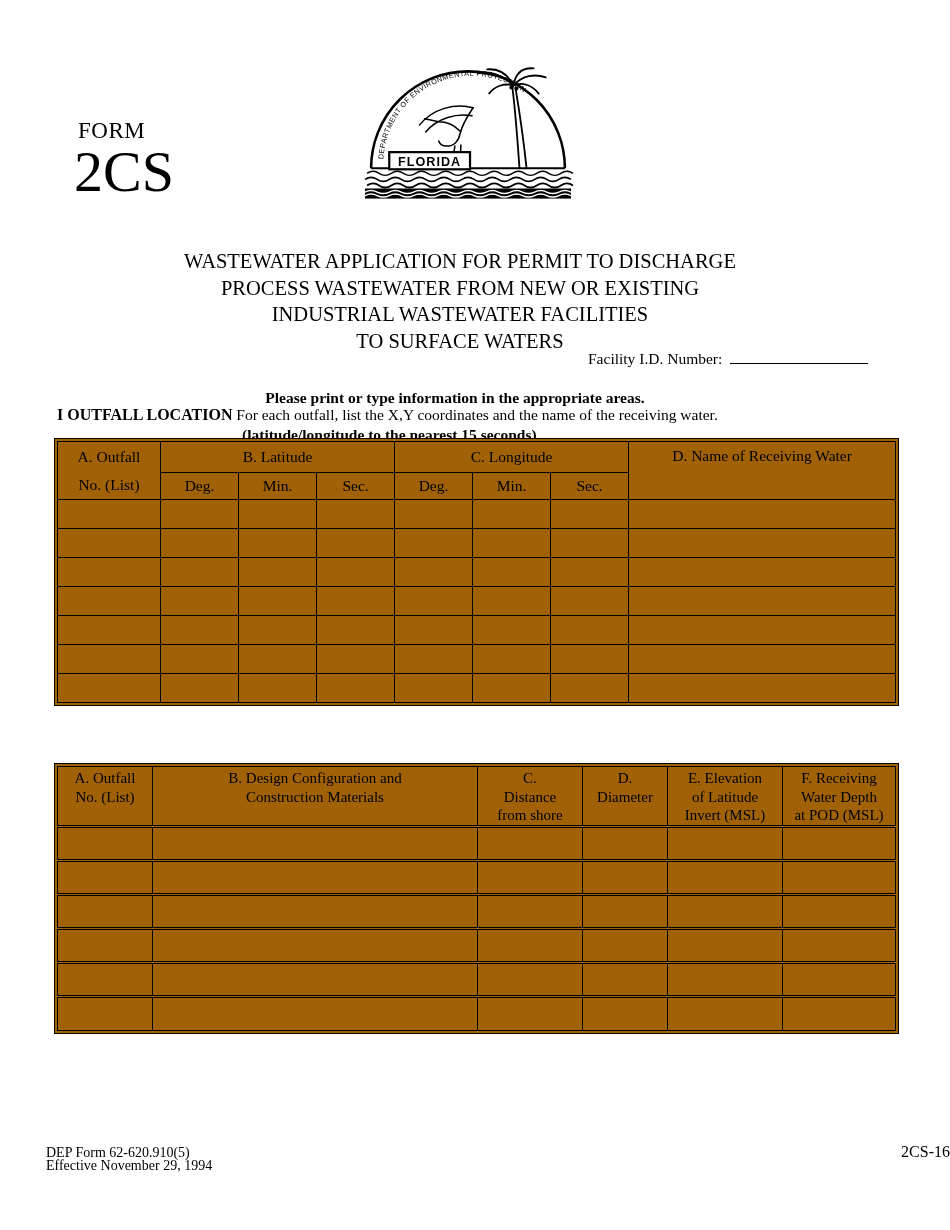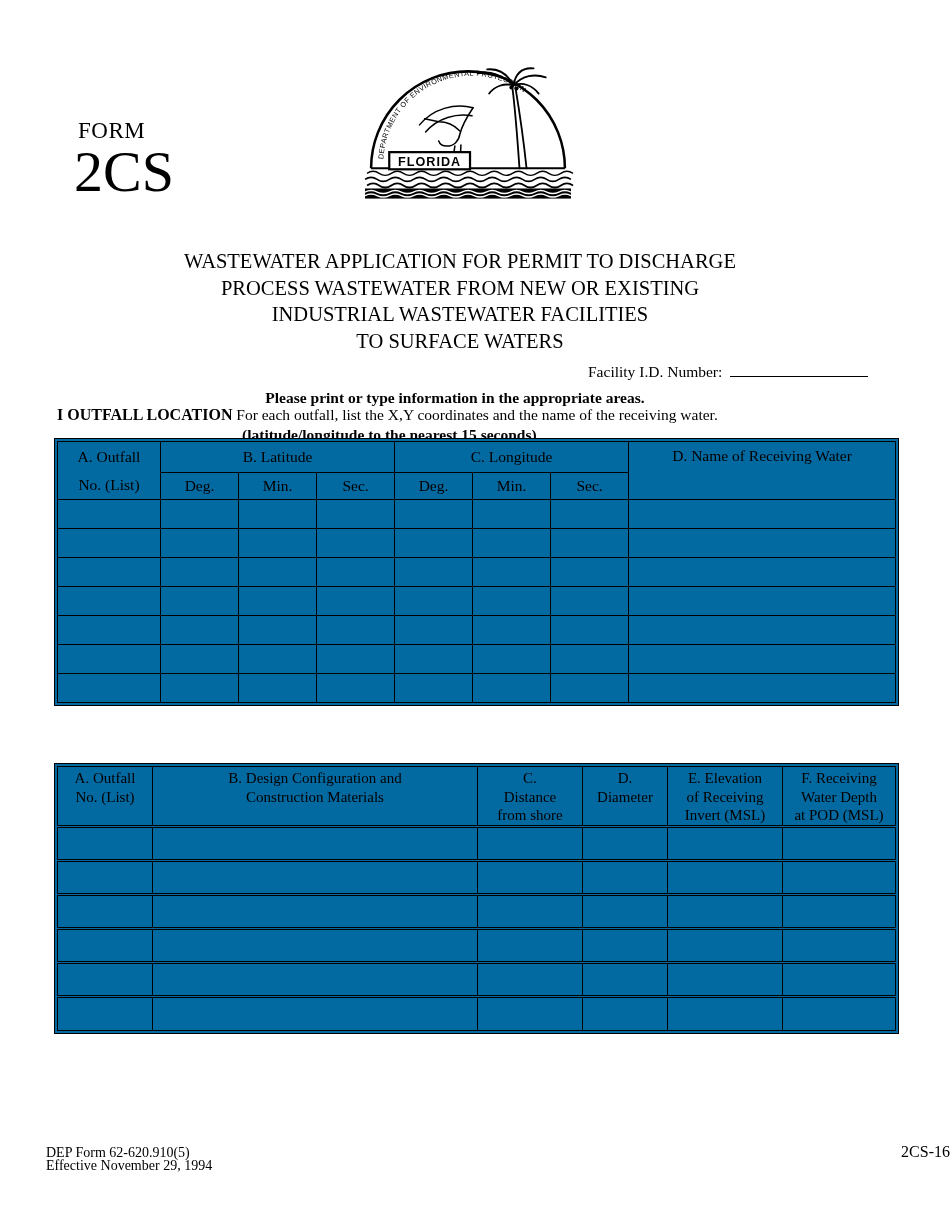--- a/index.html
+++ b/index.html
@@ -4,28 +4,28 @@
 <style>
   html, body { margin: 0; padding: 0; background: #ffffff; }
   .page {
     position: relative; width: 950px; height: 1230px; background: #fff;
     font-family: "Liberation Serif", "DejaVu Serif", serif; color: #000; overflow: hidden;
   }
   .form-label { position: absolute; left: 78px; top: 118px; font-size: 23px; letter-spacing: 0.5px; }
   .form-number { position: absolute; left: 74px; top: 142px; font-size: 58px; line-height: 1.05; }
   .logo { position: absolute; left: 362px; top: 66px; width: 212px; height: 142px; }
   .title { position: absolute; left: 0; top: 248px; width: 920px; text-align: center; font-size: 20.5px; line-height: 26.5px; }
-  .facility { position: absolute; left: 588px; top: 361px; font-size: 15.5px; }
+  .facility { position: absolute; left: 588px; top: 348px; font-size: 15.5px; }
   .facility-blank { display: inline-block; width: 138px; height: 15px; border-bottom: 1.5px solid #000; margin-left: 8px; }
   .print-note { position: absolute; left: 0; top: 389px; width: 910px; text-align: center; font-size: 15.5px; font-weight: bold; }
   .sec1 { position: absolute; left: 57px; top: 406px; font-size: 15.5px; }
   .sec1 b { font-size: 16px; margin-top: 36px; }
   .subnote { position: absolute; left: 218px; top: 426px; font-size: 15.5px; font-weight: bold; margin-left: 24px; }
 
-  .tblwrap { position: absolute; border: 1.5px solid #000; padding: 2px; background: #0369a1; }
+  .tblwrap { position: absolute; border: 1.5px solid #000; padding: 2px; background: #a16207; }
   .w1 { left: 54px; top: 438px; }
   .w2 { left: 54px; top: 763px; }
   table { border-collapse: collapse; table-layout: fixed; border: 1px solid #000; }
   th, td { border: 1px solid #000; font-weight: normal; text-align: center; padding: 0; }
   .t1 { width: 838px; font-size: 15.5px; }
   .t1 thead tr.hr1 { height: 31px; }
   .t1 thead tr.hr2 { height: 27px; }
   .t1 tbody tr { height: 29px; }
   .vtop { vertical-align: top; padding-top: 5px; }
   .two-line div { line-height: 28px; }
@@ -240,21 +240,21 @@
             <div>C.</div>
             <div>Distance</div>
             <div>from shore</div>
           </th>
           <th>
             <div>D.</div>
             <div>Diameter</div>
           </th>
           <th>
             <div>E.  Elevation</div>
-            <div>of Receiving</div>
+            <div>of Latitude</div>
             <div>Invert (MSL)</div>
           </th>
           <th>
             <div>F. Receiving</div>
             <div>Water Depth</div>
             <div>at POD (MSL)</div>
           </th>
         </tr>
       </thead>
       <tbody>

